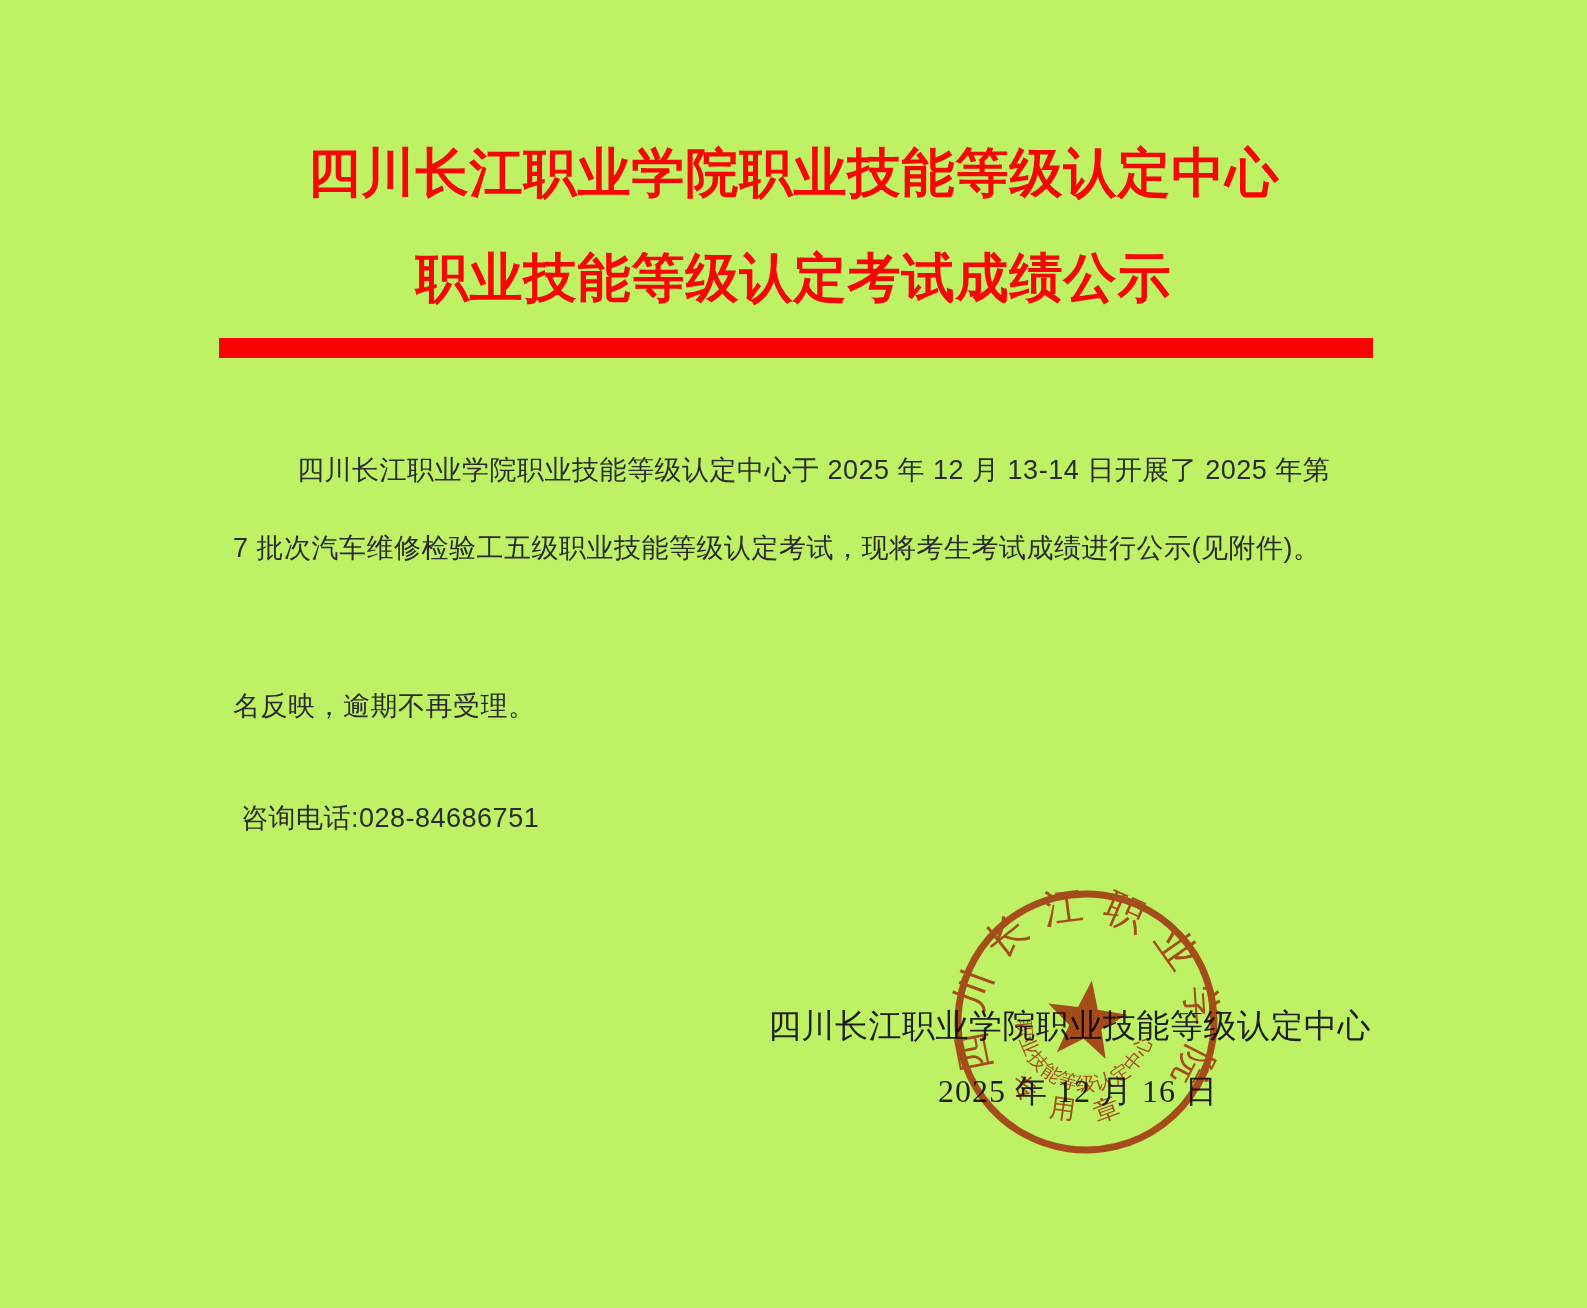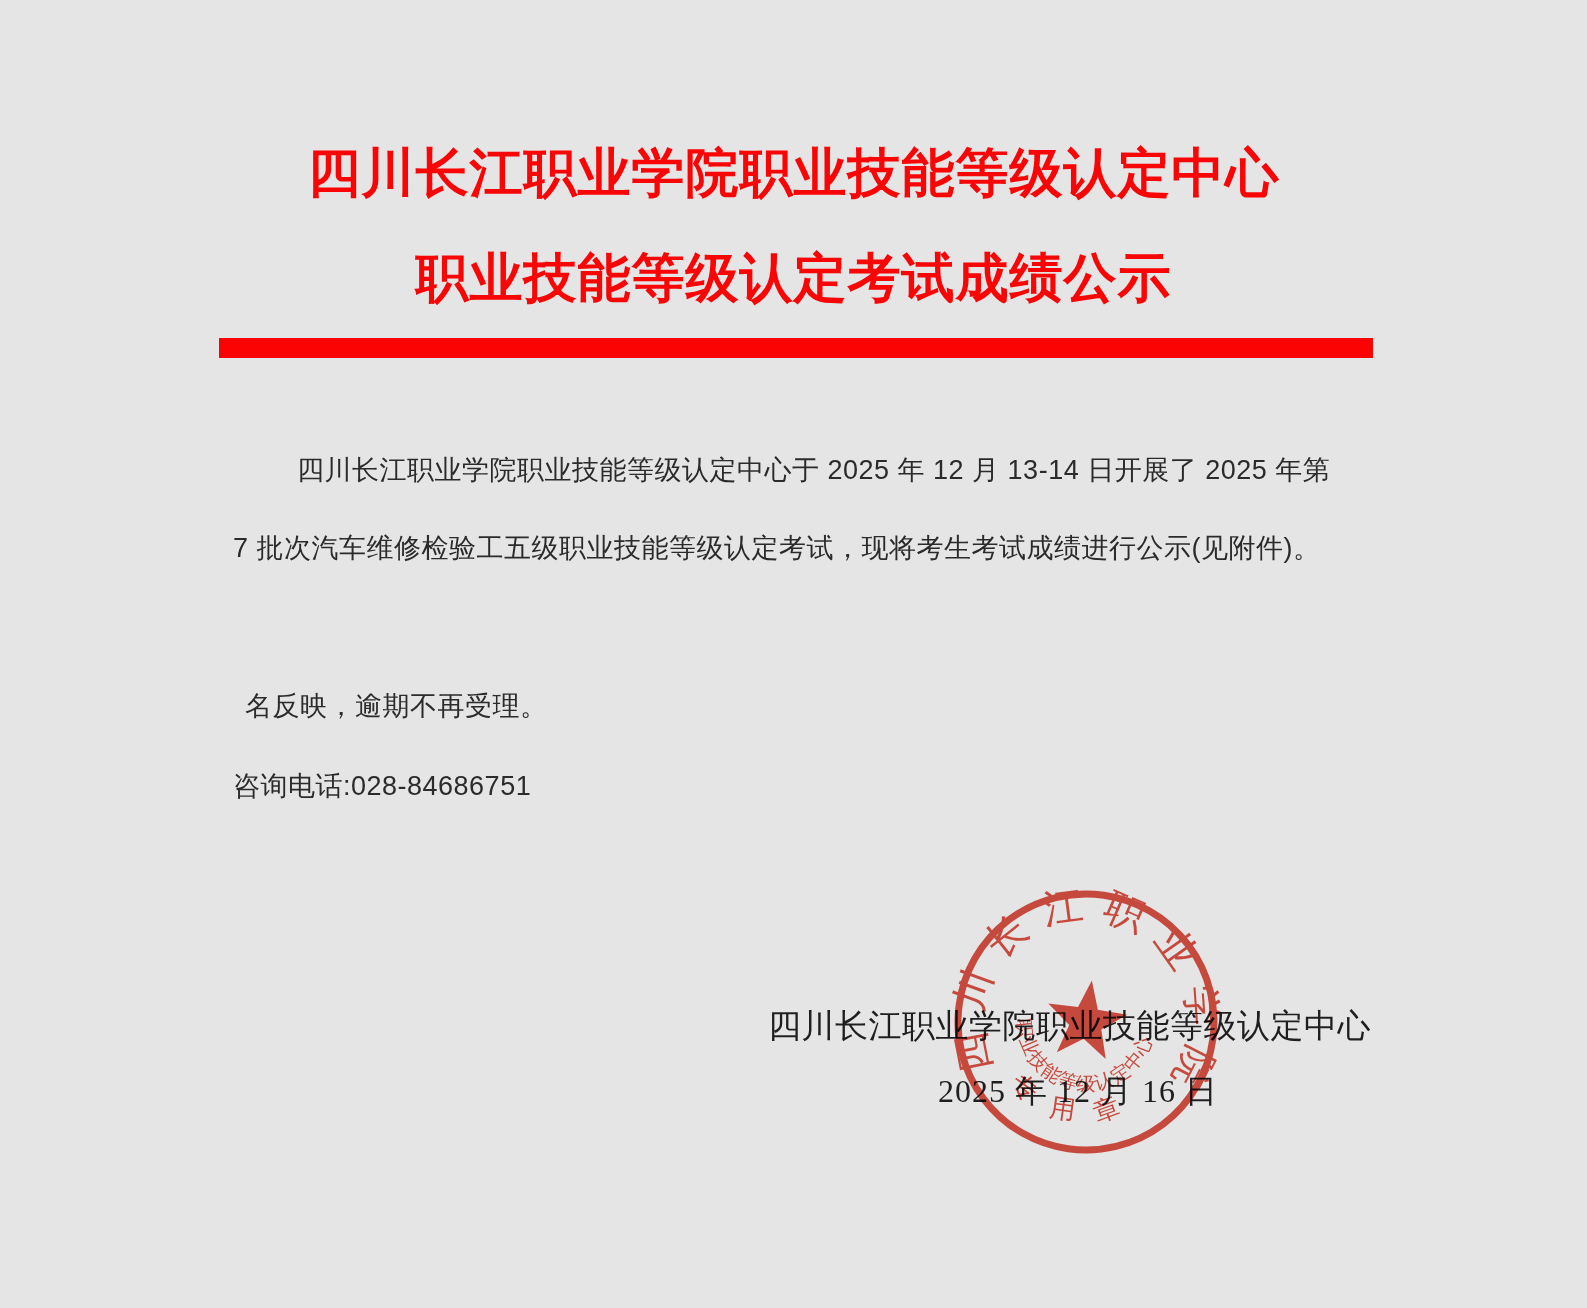--- a/index.html
+++ b/index.html
@@ -4,21 +4,21 @@
 <style>
   html, body {
     margin: 0;
     padding: 0;
     background: #ffffff;
   }
   .page {
     position: relative;
     width: 1587px;
     height: 1308px;
-    background: #e5e5e5;
+    background: #bef264;
     overflow: hidden;
     font-family: "Liberation Sans", sans-serif;
   }
   .doc-title {
     position: absolute;
     left: 0;
     width: 100%;
     text-align: center;
     font-family: "Liberation Serif", "DejaVu Serif", serif;
     font-weight: 700;
@@ -44,22 +44,22 @@
     font-size: 27px;
     line-height: 40px;
     color: var(--body-text, #2b2b2b);
     white-space: nowrap;
     letter-spacing: 0.5px;
   }
   .body-line.indent { padding-left: 64px; }
   .body-line.l0 { top: 450px; }
   .body-line.l1 { top: 528px; }
   .body-line.l2 { top: 608px; }
-  .body-line.l3 { top: 686px; margin-left: 12px; }
-  .body-line.l4 { top: 766px; }
+  .body-line.l3 { top: 686px; }
+  .body-line.l4 { top: 798px; margin-left: 8px; }
   .signature-org {
     position: absolute;
     left: 768px;
     top: 1004px;
     font-family: "Liberation Serif", "DejaVu Serif", serif;
     font-size: 33px;
     letter-spacing: 0.5px;
     color: var(--signature-text, #1f1f1f);
     white-space: nowrap;
     z-index: 1;

